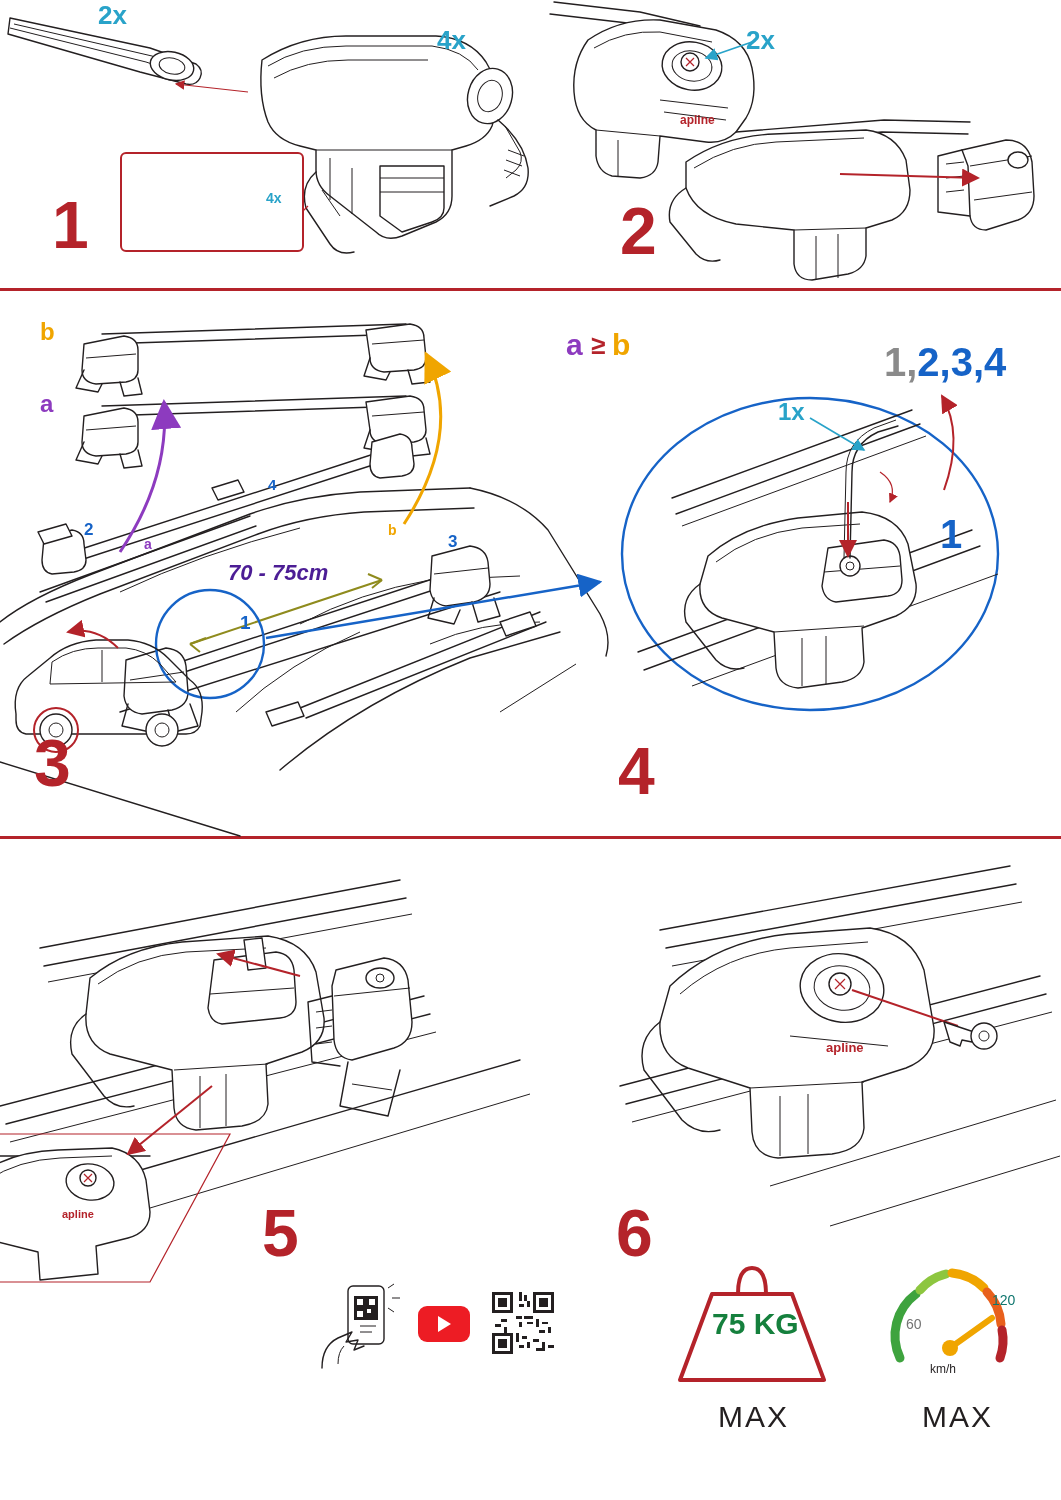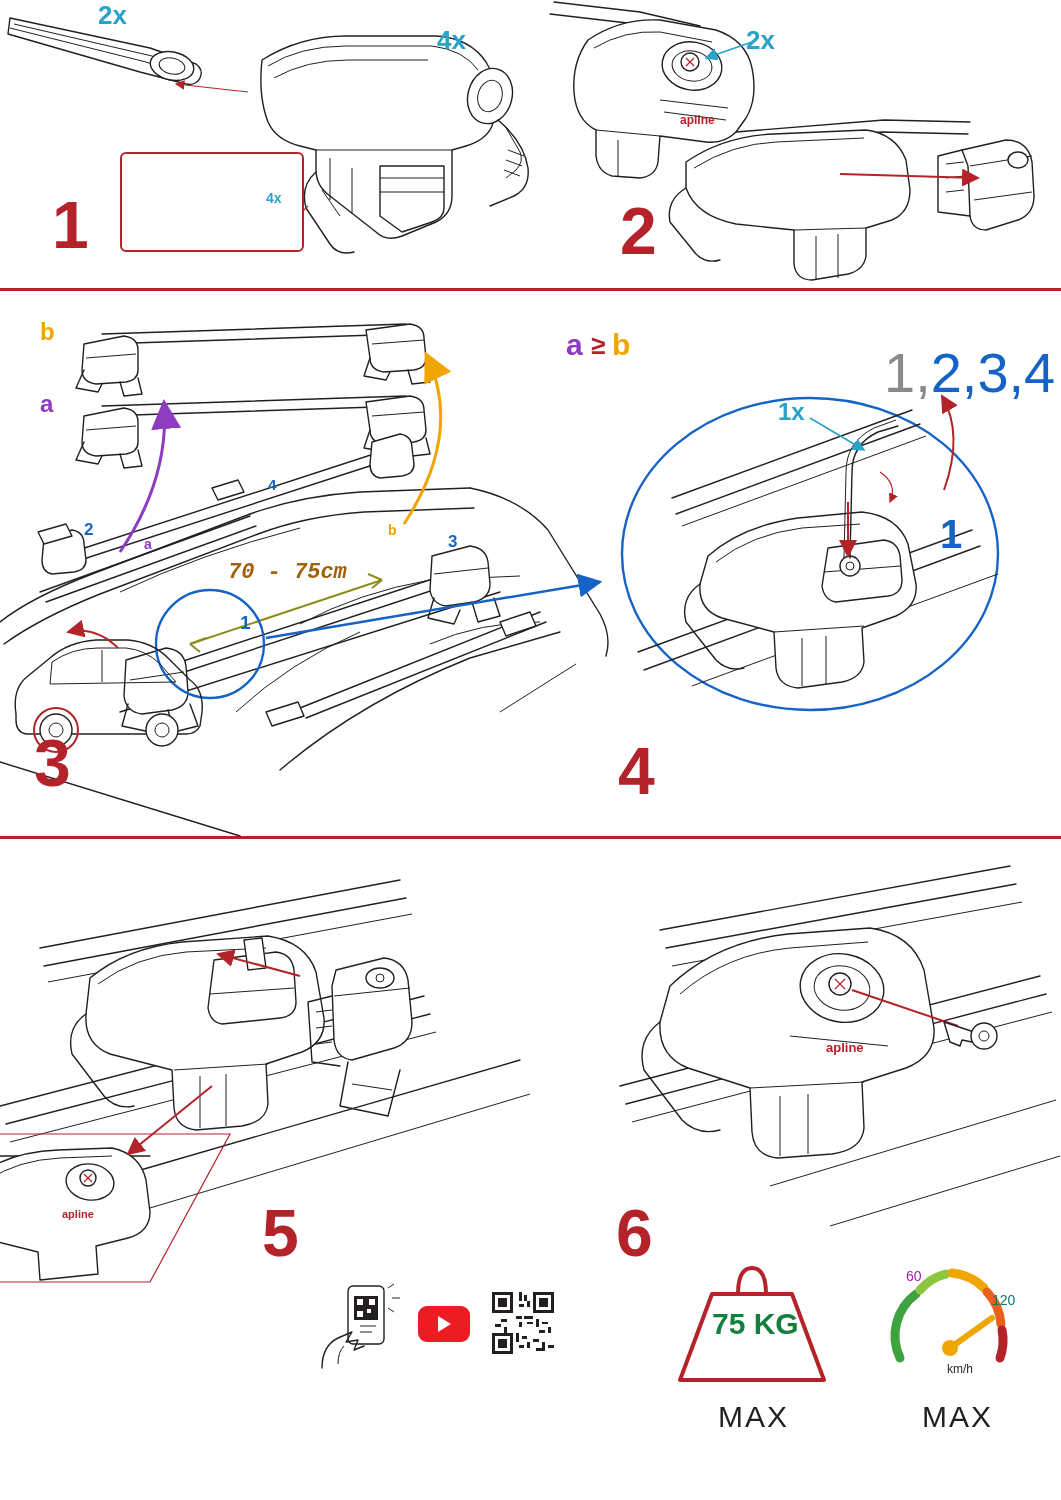--- a/index.html
+++ b/index.html
@@ -48,30 +48,30 @@
 
   .qr{position:absolute;left:492px;top:1292px;width:62px;height:62px;}
   .yt{position:absolute;left:418px;top:1306px;width:52px;height:36px;
       background:#ed1c24;border-radius:9px;}
   .yt:after{content:"";position:absolute;left:20px;top:10px;border-style:solid;
             border-width:8px 0 8px 13px;border-color:transparent transparent transparent #fff;}
 
   
   .maxlbl{position:absolute;font-size:30px;letter-spacing:2px;color:#231f20;}
   .kgtxt{position:absolute;color:#15803d;font-weight:bold;font-size:30px;}
-  .kmh{position:absolute;font-size:12px;color:#231f20;margin-left:17px;}
+  .kmh{position:absolute;font-size:12px;color:#231f20;}
   .spd{position:absolute;font-size:14px;}
-  .spd.s60{color:#a21caf;}
+  .spd.s60{color:#737373;margin-top:48px;}
   .spd.s120{color:#0f766e;}
 
   
-  .dist{position:absolute;color:#a16207;font-weight:bold;font-size:22px;
-        font-style:italic;font-family:Liberation Mono, monospace;}
+  .dist{position:absolute;color:#4c1d95;font-weight:bold;font-size:22px;
+        font-style:italic;}
   .ab{position:absolute;font-weight:bold;font-size:30px;}
-  .num1234{position:absolute;font-weight:normal;font-size:56px;}
+  .num1234{position:absolute;font-weight:bold;font-size:40px;}
 </style>
 </head>
 <body>
 
 <div class="sheet">
 
   <div class="rule r1"></div>
   <div class="rule r2"></div>
 
   <svg class="abs" style="left:0;top:0;width:560px;height:288px" viewBox="0 0 560 288">

